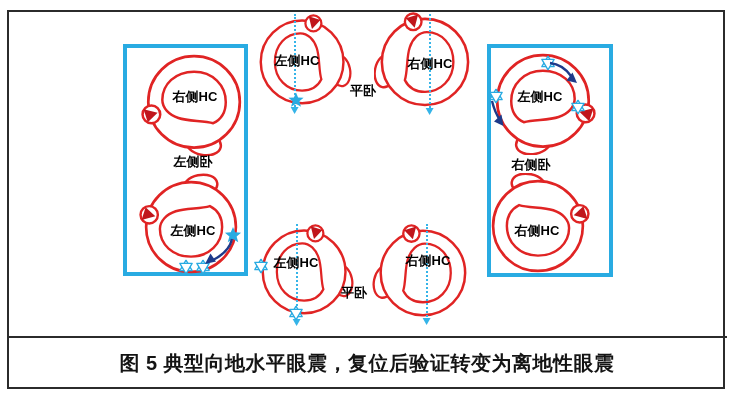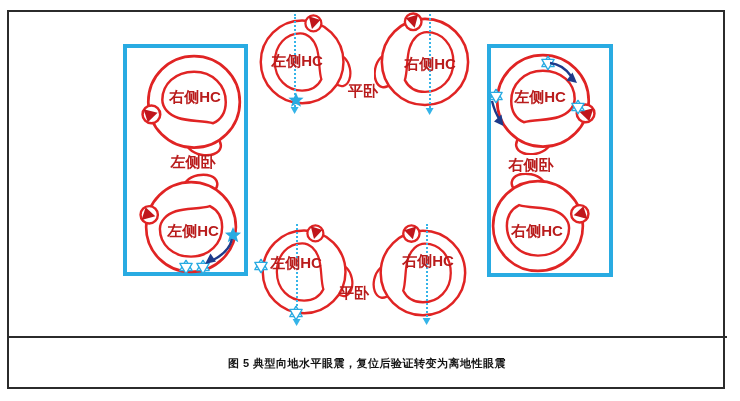--- a/index.html
+++ b/index.html
@@ -13,32 +13,32 @@
   }
   .divider {
     position:absolute; left:7px; top:336px; width:720px; height:0;
     border-top:2px solid #2b2b2b;
   }
   .caption-area {
     position:absolute; left:9px; top:338px; width:716px; height:51px;
     display:flex; align-items:center; justify-content:center;
   }
   .caption {
-    font-size:11px; font-weight:bold; color:#141414; letter-spacing:0.5px;
+    font-size:20px; font-weight:bold; color:#141414; letter-spacing:0.5px;
   }
   .posbox {
     position:absolute; border:4px solid #29abe2; box-sizing:border-box; background:transparent;
   }
   .box-left  { left:123px; top:44px;  width:125px; height:232px; }
   .box-right { left:487px; top:44px;  width:126px; height:233px; }
   .canal-wrap { position:absolute; }
   .canal-wrap svg { width:100%; height:100%; display:block; }
   .dlabel, .plabel {
     position:absolute; transform:translate(-50%,-50%);
-    color:#b91c1c; font-weight:bold; font-size:15px; white-space:nowrap; line-height:1;
+    color:#000000; font-weight:bold; font-size:13px; white-space:nowrap; line-height:1;
   }
   .dline {
     position:absolute; width:0; border-left:2px dotted #35b4e8;
   }
   .darrow {
     position:absolute; width:0; height:0; transform:translateX(-55%);
     border-left:4px solid transparent; border-right:4px solid transparent;
     border-top:7px solid #35b4e8;
   }
   .star { position:absolute; transform:translate(-50%,-50%); }

